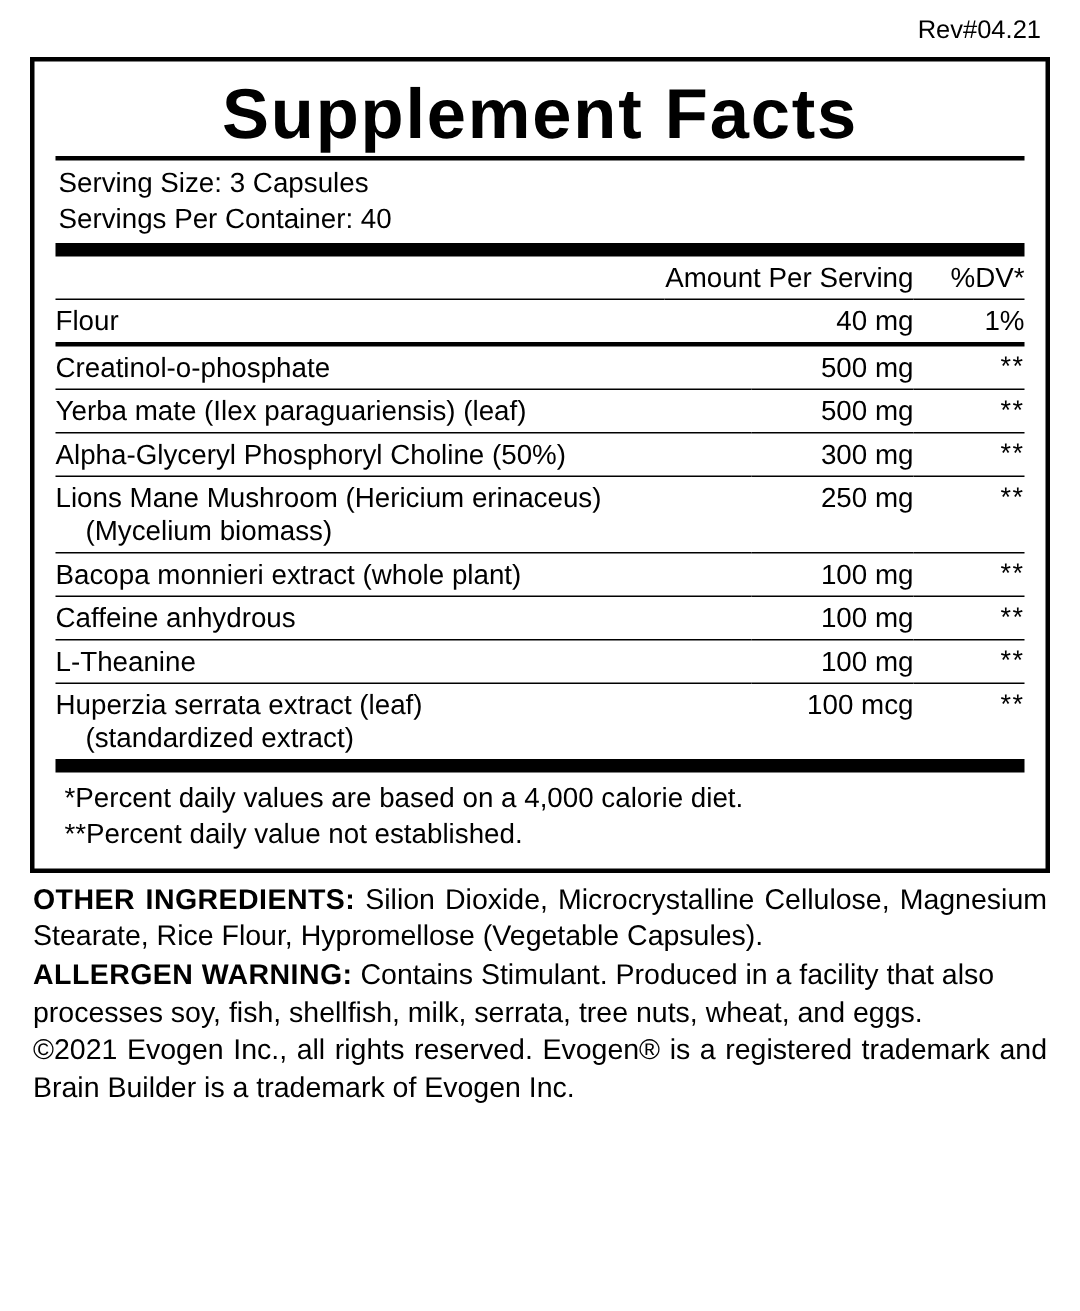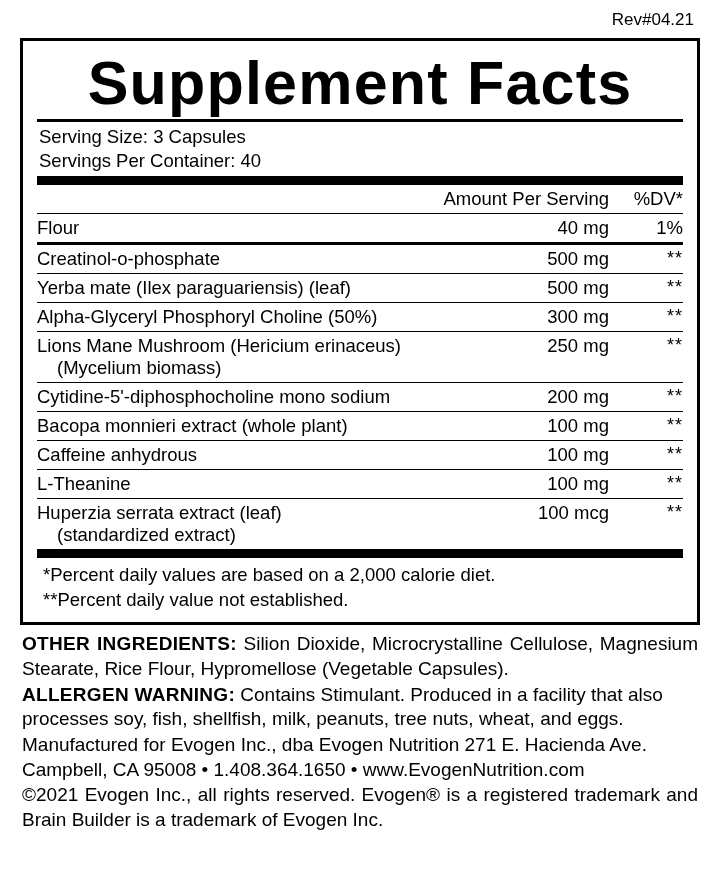--- a/index.html
+++ b/index.html
@@ -29,21 +29,21 @@
     padding-right: 6px;
     padding-top: 2px;
     height: 26px;
   }
   .panel {
     border: 3px solid #000;
     padding: 6px 14px 8px 14px;
     margin-top: 4px;
   }
   .sf-title {
-    font-size: 61px;
+    font-size: 47px;
     font-weight: bold;
     letter-spacing: 1.2px;
     line-height: 1.05;
     text-align: center;
     margin: 4px 0 4px 0;
     font-family: "Liberation Sans", sans-serif;
   }
   .rule-med  { border-top: 3px solid #000; }
   .rule-thick{ border-top: 9px solid #000; }
 
@@ -146,25 +146,20 @@
         </tr>
         <tr class="rowline">
           <td class="nm">
             <span>Lions Mane Mushroom (Hericium erinaceus)</span>
             <span class="indent2">(Mycelium biomass)</span>
           </td>
           <td class="amt">250 mg</td>
           <td class="dv dvstar">**</td>
         </tr>
         <tr class="rowline">
-          <td class="nm">Cytidine-5'-diphosphocholine mono sodium</td>
-          <td class="amt">200 mg</td>
-          <td class="dv dvstar">**</td>
-        </tr>
-        <tr class="rowline">
           <td class="nm">Bacopa monnieri extract (whole plant)</td>
           <td class="amt">100 mg</td>
           <td class="dv dvstar">**</td>
         </tr>
         <tr class="rowline">
           <td class="nm">Caffeine anhydrous</td>
           <td class="amt">100 mg</td>
           <td class="dv dvstar">**</td>
         </tr>
         <tr class="rowline">
@@ -179,26 +174,25 @@
           </td>
           <td class="amt">100 mcg</td>
           <td class="dv dvstar">**</td>
         </tr>
       </tbody>
     </table>
 
     <div class="rule-thick"></div>
 
     <div class="footnotes">
-      <div>*Percent daily values are based on a 2,000 calorie diet.</div>
+      <div>*Percent daily values are based on a 4,000 calorie diet.</div>
       <div>**Percent daily value not established.</div>
     </div>
 
   </div>
 
   <div class="below">
     <p class="blk just"><span class="lbl">OTHER INGREDIENTS:</span><span> Silion Dioxide, Microcrystalline Cellulose, Magnesium Stearate, Rice Flour, Hypromellose (Vegetable Capsules).</span></p>
-    <p class="blk"><span class="lbl">ALLERGEN WARNING:</span><span> Contains Stimulant. Produced in a facility that also processes soy, fish, shellfish, milk, peanuts, tree nuts, wheat, and eggs.</span></p>
-    <p class="blk">Manufactured for Evogen Inc., dba Evogen Nutrition 271 E. Hacienda Ave. Campbell, CA 95008 • 1.408.364.1650 • www.EvogenNutrition.com</p>
+    <p class="blk"><span class="lbl">ALLERGEN WARNING:</span><span> Contains Stimulant. Produced in a facility that also processes soy, fish, shellfish, milk, serrata, tree nuts, wheat, and eggs.</span></p>
     <p class="blk just">©2021 Evogen Inc., all rights reserved.   Evogen® is a registered trademark and Brain Builder is a trademark of Evogen Inc.</p>
   </div>
 
 </div>
 
 </body></html>

